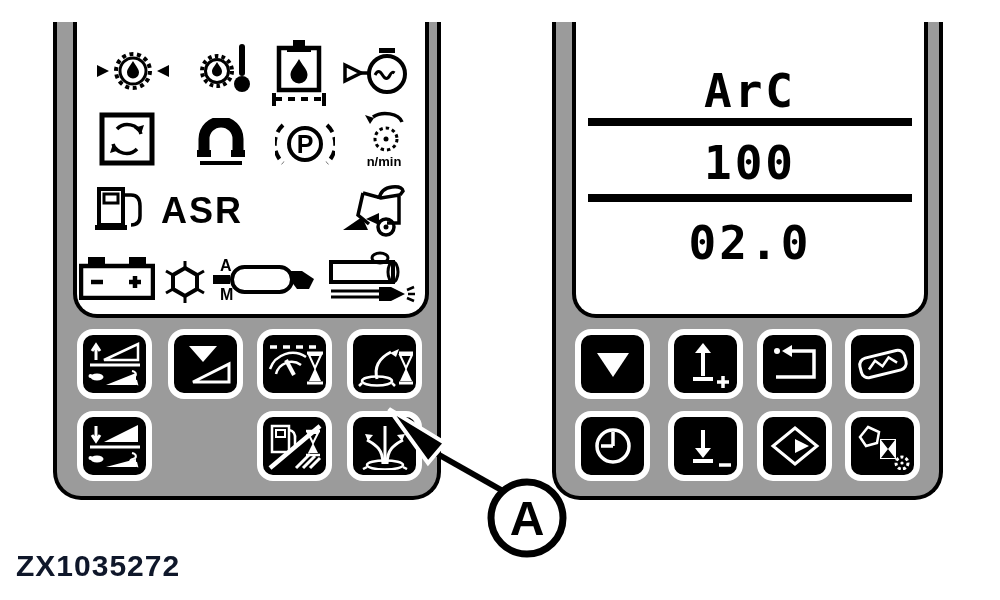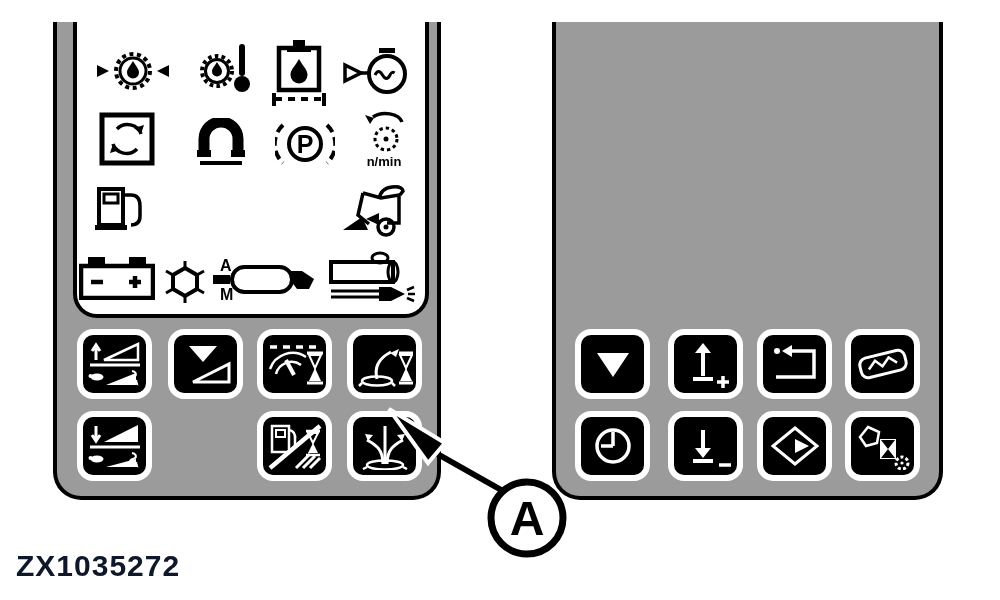--- a/index.html
+++ b/index.html
@@ -94,20 +94,21 @@
       <text x="25" y="60" text-anchor="middle" font-size="13" font-weight="bold" fill="#000">n/min</text>
     </svg>
 
     <svg class="ind" style="left:16px;top:163px" width="60" height="46" viewBox="0 0 60 46">
       <rect x="6" y="4" width="24" height="36" fill="none" stroke="#000" stroke-width="4"></rect>
       <rect x="11" y="9" width="14" height="9" fill="none" stroke="#000" stroke-width="3"></rect>
       <rect x="2" y="40" width="32" height="5" fill="#000"></rect>
       <path d="M30 10 h8 q9 0 9 11 v10 q0 9 -9 9" fill="none" stroke="#000" stroke-width="3.5"></path>
     </svg>
 
+    <span class="asr" style="left:84px;top:168px">ASR</span>
 
     <svg class="ind" style="left:262px;top:161px" width="76" height="56" viewBox="0 0 76 56">
       <path d="M40 16 q2 -11 13 -12 q10 -1 11 4 l-3 4" fill="none" stroke="#000" stroke-width="3.5"></path>
       <path d="M24 10 l18 5 18 -3 v28 h-12" fill="none" stroke="#000" stroke-width="3.5"></path>
       <path d="M24 10 l-5 22 11 9" fill="none" stroke="#000" stroke-width="3.5"></path>
       <path d="M4 47 l19 -13 6 13 z" fill="#000"></path>
       <circle cx="47" cy="44" r="8" fill="none" stroke="#000" stroke-width="3.5"></circle>
       <circle cx="47" cy="44" r="2.5" fill="#000"></circle>
       <path d="M40 30 v12 l-13 -6 z" fill="#000"></path>
     </svg>
@@ -251,20 +252,27 @@
         <path d="M9 45 l-4 2 M45 45 l4 2" stroke-width="2.5"></path>
       </g>
       <path d="M10 19 l-3 -7 8 1 z" fill="#fff"></path>
       <path d="M44 19 l3 -7 -8 1 z" fill="#fff"></path>
     </svg>
   </div>
 </div>
 
 <div class="panel" style="left:552px;width:391px;height:478px">
 
+  <div class="display" style="left:16px;width:356px;height:296px">
+    <div class="lcd" style="top:46px">ArC</div>
+    <div class="bar" style="top:96px"></div>
+    <div class="lcd" style="top:118px">100</div>
+    <div class="bar" style="top:172px"></div>
+    <div class="lcd" style="top:198px">02.0</div>
+  </div>
 
   <div class="btn" style="left:19px;top:307px">
     <svg width="54" height="48" viewBox="0 0 54 48">
       <path d="M11 13 H43 L27 37 Z" fill="#fff"></path>
     </svg>
   </div>
 
   <div class="btn" style="left:112px;top:307px">
     <svg width="54" height="52" viewBox="0 0 54 52">
       <g stroke="#fff">

